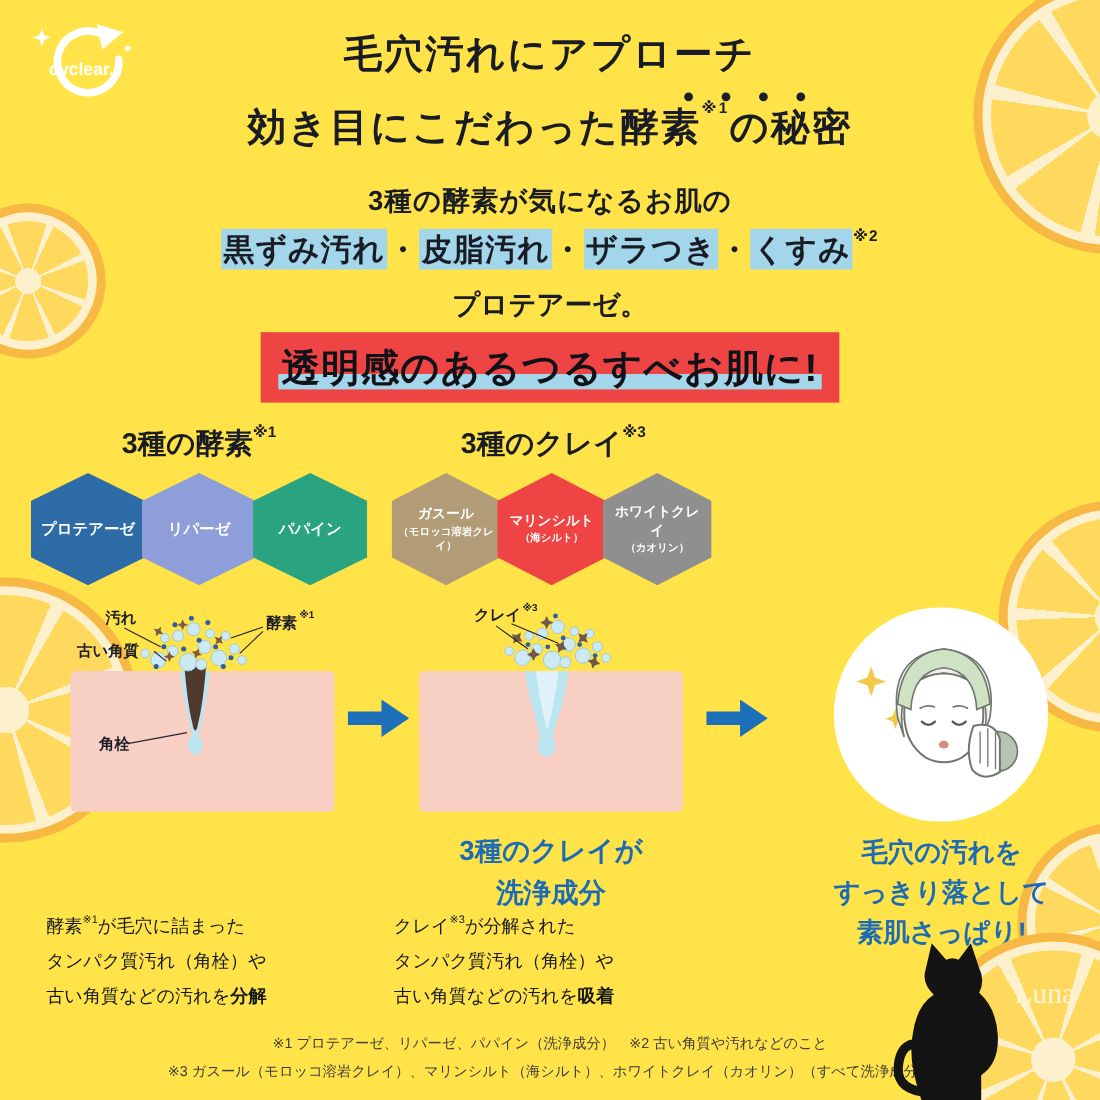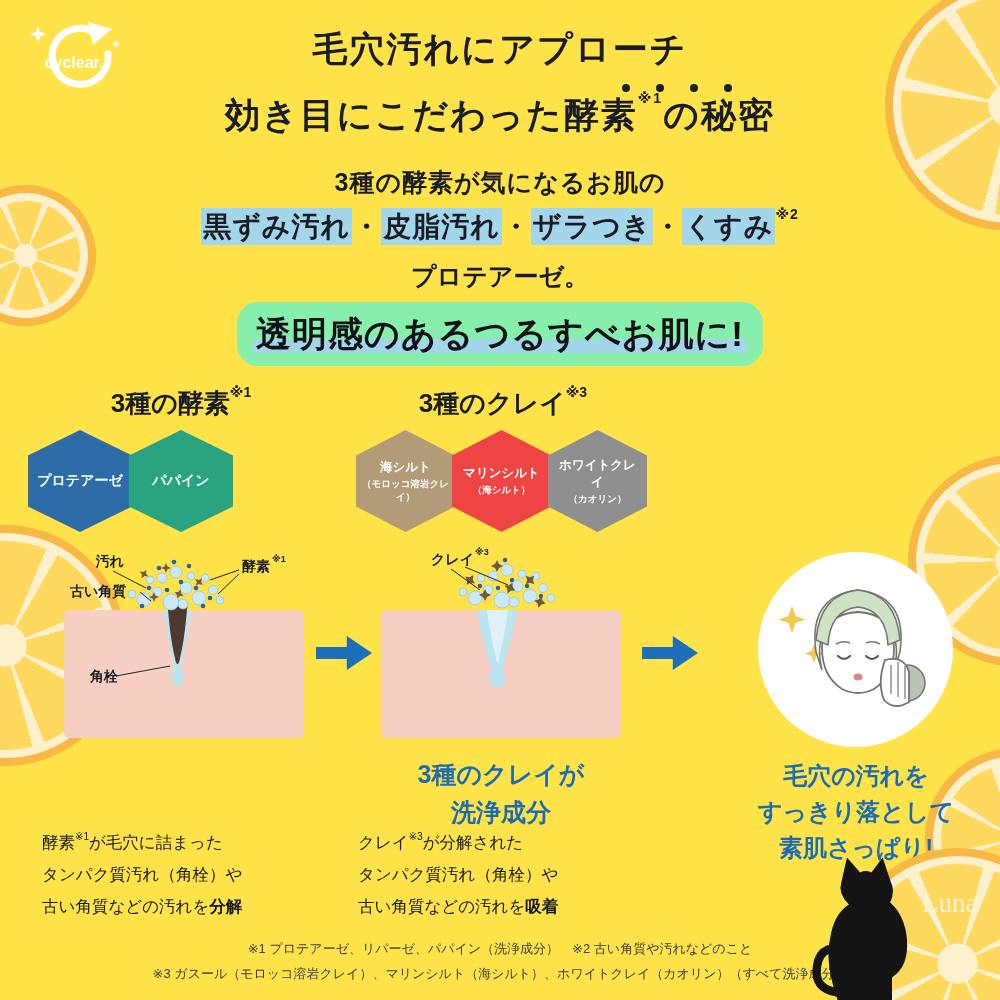--- a/index.html
+++ b/index.html
@@ -23,21 +23,21 @@
   
   .ttl{position:absolute;left:0;right:0;text-align:center;font-weight:700;z-index:1;}
   .title1{top:26px;font-size:35px;letter-spacing:2px;}
   .title2{top:92px;font-size:35px;letter-spacing:2px;}
   .tsup{font-size:14px;vertical-align:top;position:relative;top:-2px;}
   .sub1{top:166px;font-size:25px;letter-spacing:1px;}
   .hl-line{top:208px;font-size:28px;letter-spacing:1px;}
   .hl{background:#a3d6ea;padding:3px 2px;text-align:center;}
   .wash{top:260px;font-size:25px;}
   .banner-wrap{position:absolute;left:0;right:0;top:302px;text-align:center;z-index:1;}
-  .banner-box{display:inline-block;background:#86efac;padding:9px 16px 8px;border-radius:21px;}
+  .banner-box{display:inline-block;background:#ef4444;padding:9px 16px 8px;}
   .banner-text{font-size:35px;font-weight:700;color:#101217;letter-spacing:1px;
     background:linear-gradient(rgba(0,0,0,0) 64%, #a3d6ea 64%);padding:0 3px;}
   
   .sec-title{position:absolute;text-align:center;font-size:26px;font-weight:700;z-index:1;}
   .hexrow{position:absolute;display:flex;z-index:1;}
   .hex{
     clip-path:polygon(50% 0,100% 25%,100% 75%,50% 100%,0 75%,0 25%);
     display:flex;flex-direction:column;align-items:center;justify-content:center;
     color:#fff;font-weight:700;text-align:center;margin-right:-3px;
   }
@@ -102,27 +102,30 @@
     <span class="banner-box"><span class="banner-text">透明感のあるつるすべお肌に!</span></span>
   </div>
 
   <div class="sec-title" style="left:28px;width:306px;top:386px;"><span>3種の酵素</span><sup class="tsup">※1</sup></div>
   <div class="sec-title" style="left:356px;width:294px;top:386px;"><span>3種のクレイ</span><sup class="tsup">※3</sup></div>
 
   <div class="hexrow" style="left:28px;top:430px;">
     <div class="hex hex-enzyme" style="background:#2d6ca6;">
         <span>プロテアーゼ</span>
       </div>
+    <div class="hex hex-enzyme" style="background:#8d9ed8;">
+        <span>リパーゼ</span>
+      </div>
     <div class="hex hex-enzyme" style="background:#2aa380;">
         <span>パパイン</span>
       </div>
   </div>
   <div class="hexrow" style="left:356px;top:430px;">
     <div class="hex hex-clay" style="background:#b29b77;">
-        <span>海シルト</span>
+        <span>ガスール</span>
         <span class="hex-sub">（モロッコ溶岩クレイ）</span>
       </div>
     <div class="hex hex-clay" style="background:#ef4444;">
         <span>マリンシルト</span>
         <span class="hex-sub">（海シルト）</span>
       </div>
     <div class="hex hex-clay" style="background:#8f8f8f;">
         <span>ホワイトクレイ</span>
         <span class="hex-sub">（カオリン）</span>
       </div>

